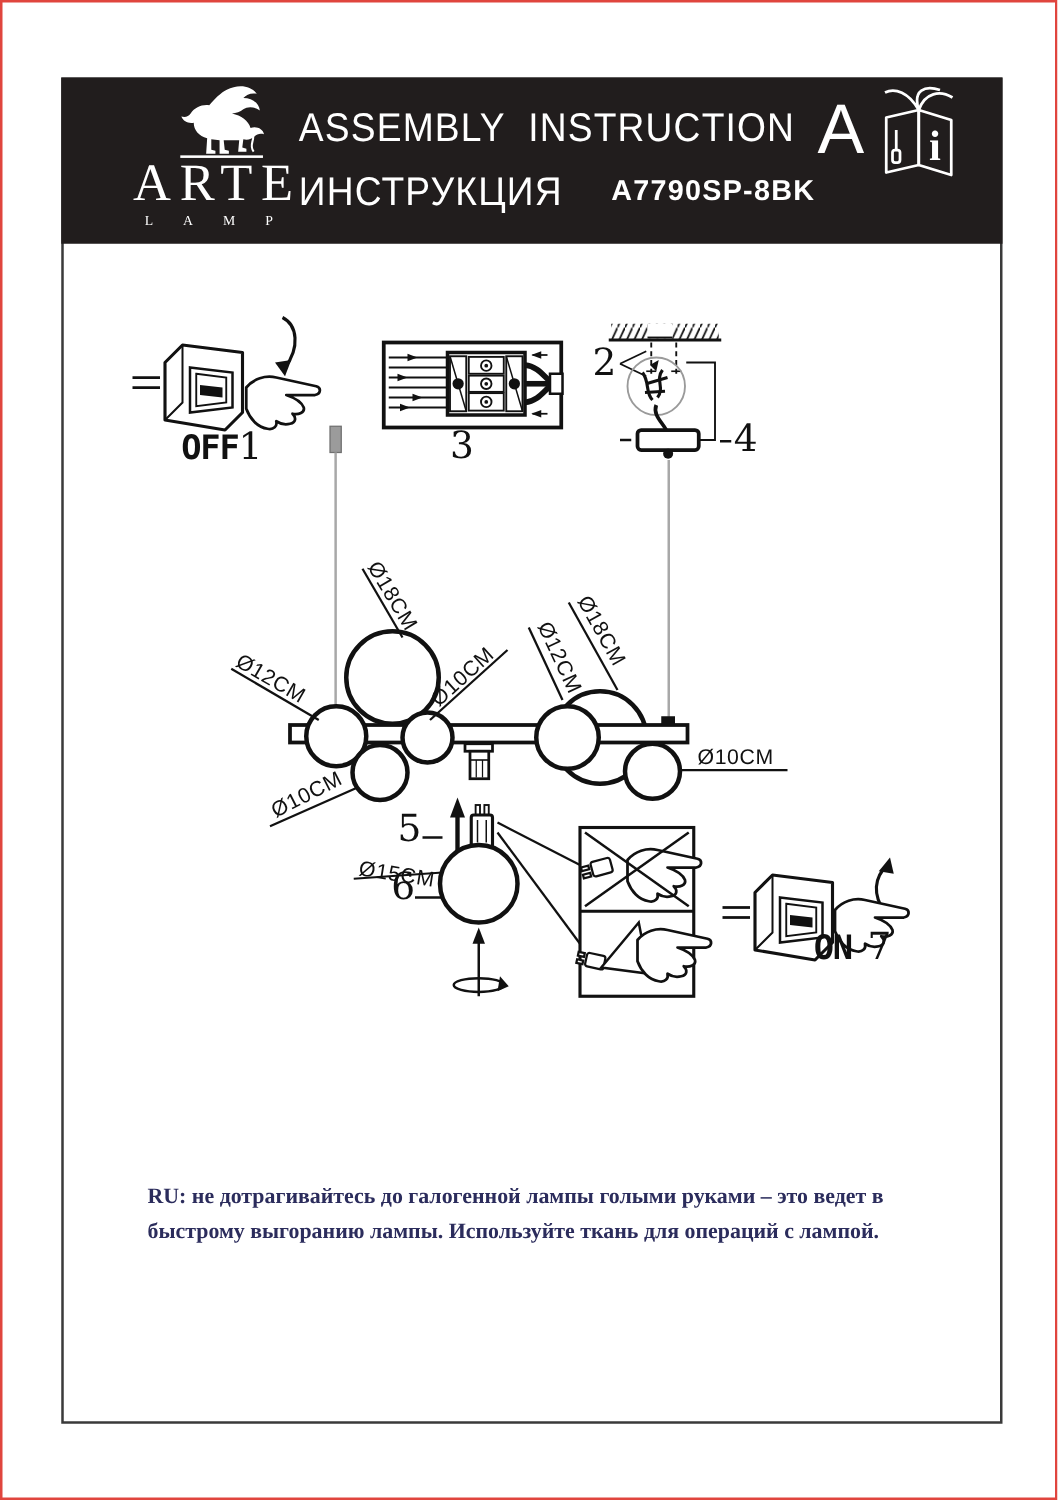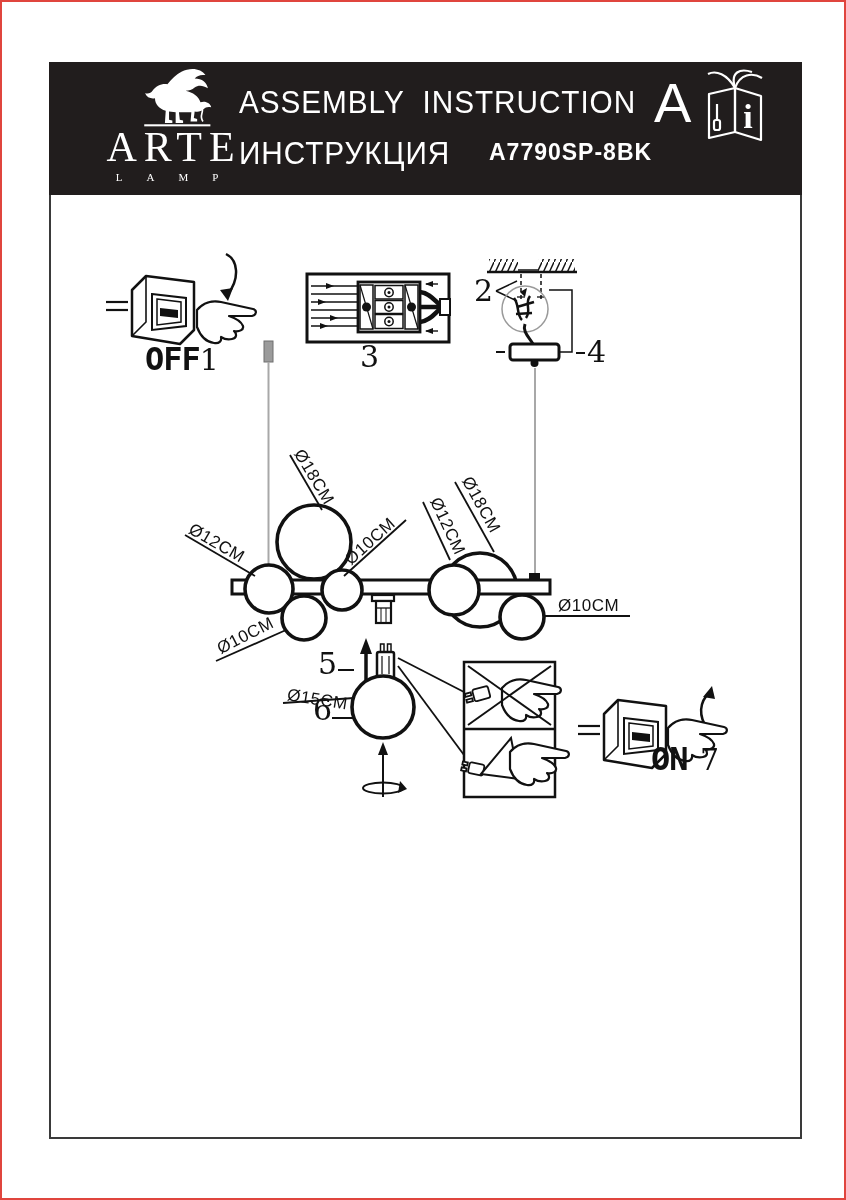--- a/index.html
+++ b/index.html
@@ -22,21 +22,21 @@
   #title-en{left:190px;top:22px;font-size:32px;transform:scaleX(.93);letter-spacing:1px;}
   #title-ru{left:190px;top:73px;font-size:32px;transform:scaleX(.93);letter-spacing:1px;}
   #model{left:440px;top:77px;font-size:23px;font-weight:bold;letter-spacing:1px;}
   #corner-a{left:605px;top:8px;font-size:56px;font-weight:400;}
   #booklet{position:absolute;left:653px;top:6px;}
   
   #art{position:absolute;left:0;top:0;z-index:1;}
   
   .lab{position:absolute;z-index:2;line-height:1;}
   .snum{font-family:"DejaVu Serif",serif;font-size:30px;}
-  .swword{font-family:"DejaVu Sans Mono",monospace;font-size:32px;font-weight:600;letter-spacing:-1px;}
+  .swword{font-family:"DejaVu Sans Mono",monospace;font-size:27px;font-weight:600;letter-spacing:-1px;}
   #off-label{left:143px;top:341px;}
   #on-label{left:649px;top:741px;}
   #num3{left:358px;top:340px;}
   #num2{left:472px;top:274px;}
   #num4{left:585px;top:335px;}
   #num5{left:316px;top:647px;}
   #num6{left:311px;top:693px;}
   .dim{font-size:17px;letter-spacing:.5px;transform-origin:0 100%;white-space:nowrap;}
   #d-left12{left:184px;top:516px;transform:rotate(30deg);}
   #d-left18{left:289px;top:436px;transform:rotate(59deg);}
@@ -293,14 +293,15 @@
   <div class="lab dim" id="d-left12">Ø12CM</div>
   <div class="lab dim" id="d-left18">Ø18CM</div>
   <div class="lab dim" id="d-mid10">Ø10CM</div>
   <div class="lab dim" id="d-bot10">Ø10CM</div>
   <div class="lab dim" id="d-right12">Ø12CM</div>
   <div class="lab dim" id="d-right18">Ø18CM</div>
   <div class="lab dim" id="d-right10">Ø10CM</div>
   <div class="lab dim" id="d-s15">Ø15CM</div>
 
   <div id="warnings" style="color: rgb(43, 44, 92);">
+    <p>RU: не дотрагивайтесь до галогенной лампы голыми руками – это ведет в быстрому выгоранию лампы. Используйте ткань для операций с лампой.</p>
   </div>
 </div>
 
 </body></html>

